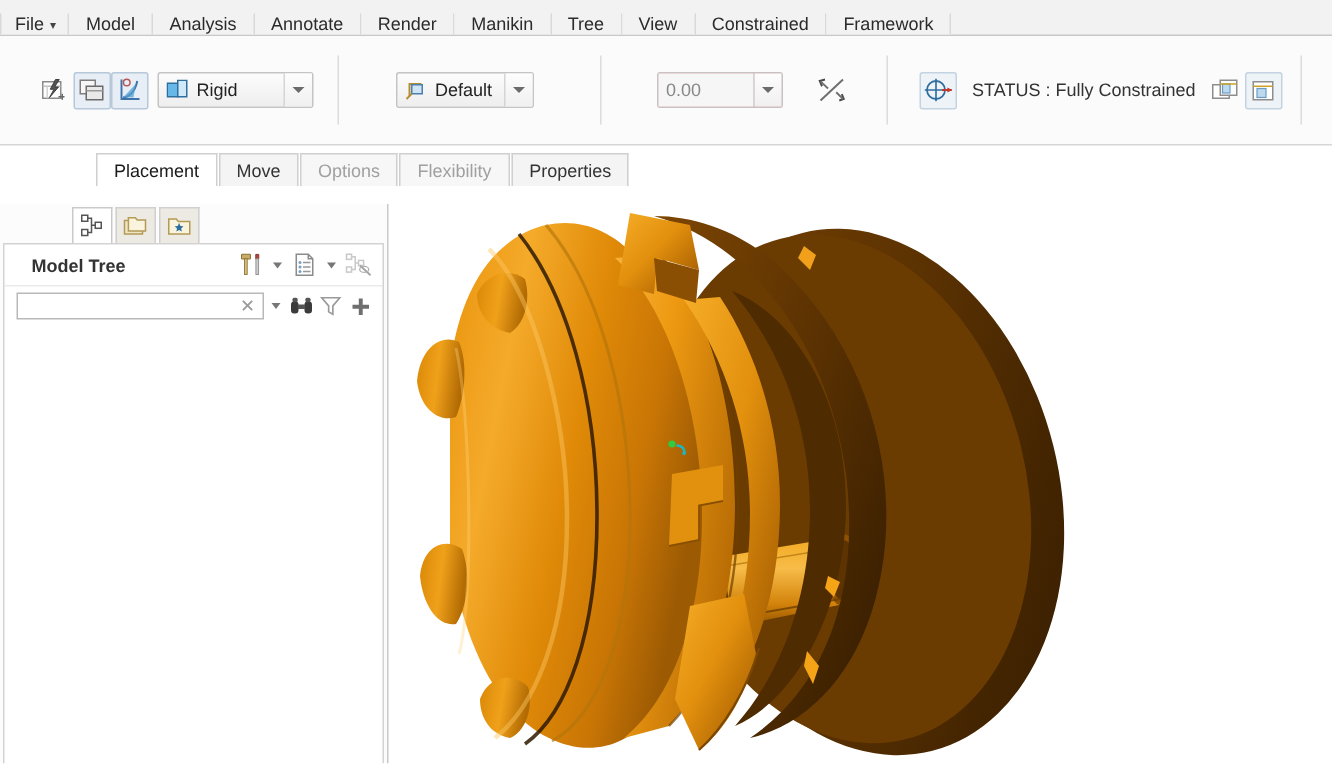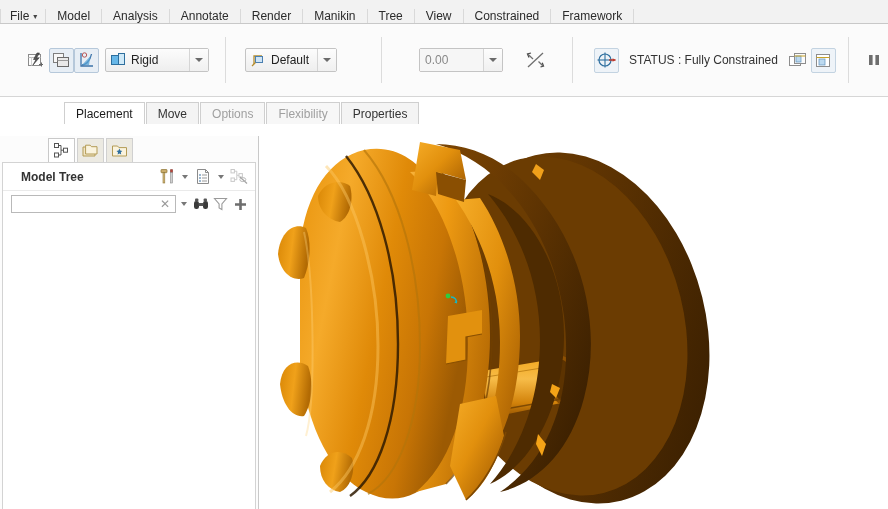--- a/index.html
+++ b/index.html
@@ -226,21 +226,21 @@
             <span>Rigid</span>
           </span>
           <span class="cbtn">
             <span class="caret-dn"></span>
           </span>
         </div>
       </div>
 
       <div class="vsep" style="margin-left:16px;"></div>
 
-      <div class="grp" style="margin-left:12px;">
+      <div class="grp" style="margin-left:31px;">
         <div class="combo btnstyle">
           <span class="cval">
             <svg width="15" height="14" viewBox="0 0 15 14">
               <path d="M3 11 L3 3 L11 3" fill="none" stroke="#b58d2e" stroke-width="1.3"></path>
               <rect x="4.5" y="3.5" width="7" height="6" fill="#cfe4f5" stroke="#4a7fb0"></rect>
               <path d="M1 13 L4.5 9.5" stroke="#b58d2e" stroke-width="1.2"></path>
             </svg>
             <span>Default</span>
           </span>
           <span class="cbtn">

